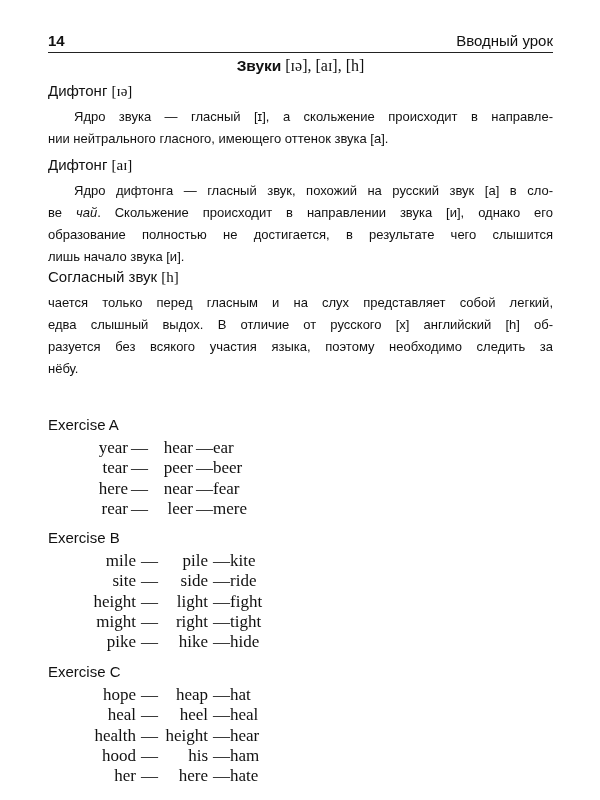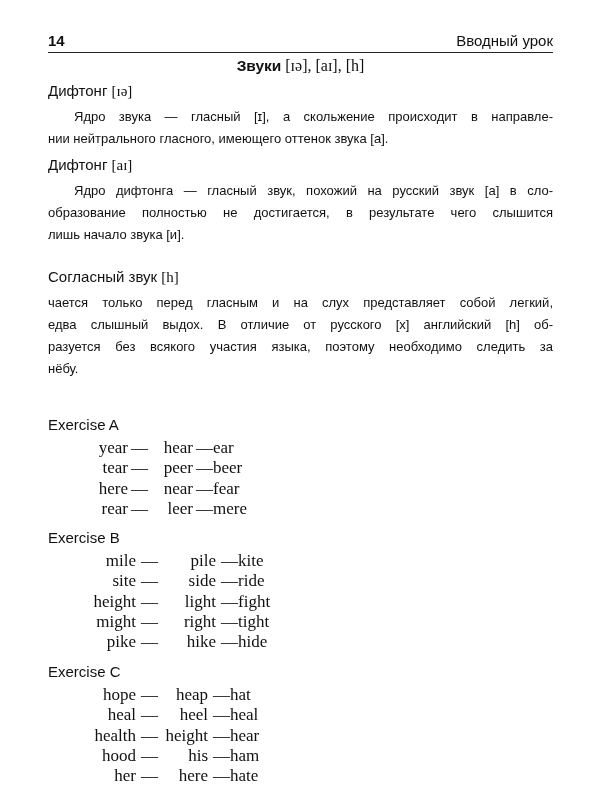--- a/index.html
+++ b/index.html
@@ -100,21 +100,21 @@
     .ex-row {
       display: flex;
       height: 20.3px;
     }
     .ex-row .c1 { width: 52px; }
     .ex-row .d1 { width: 20px; }
     .ex-row .c2 { width: 45px; }
     .ex-row .d2 { width: 20px; }
     .ex-b .c1 { width: 60px; }
     .ex-b .d1 { width: 22px; }
-    .ex-b .c2 { width: 50px; margin-left: 8px; }
+    .ex-b .c2 { width: 50px; }
     .ex-b .d2 { width: 22px; }
     .ex-c .c1 { width: 60px; }
     .ex-c .d1 { width: 22px; }
     .ex-c .c2 { width: 50px; }
     .ex-c .d2 { width: 22px; }
     .ex-c .c2.wide { margin-left: 4px; width: 46px; }
   </style>
 </head>
 <body>
 
@@ -138,20 +138,21 @@
     <span class="line first">Ядро звука — гласный [ɪ], а скольжение происходит в направле-</span>
     <span class="line last">нии нейтрального гласного, имеющего оттенок звука [а].</span>
   </div>
 
   <div class="section-head" style="top:156px;">
     <span>Дифтонг</span>
     <span class="ipa">[aɪ]</span>
   </div>
   <div class="para" style="top:180px;">
     <span class="line first">Ядро дифтонга — гласный звук, похожий на русский звук [а] в сло-</span>
+    <span class="line"><span>ве</span> <i>чай</i><span>. Скольжение происходит в направлении звука [и], однако его</span></span>
     <span class="line">образование полностью не достигается, в результате чего слышится</span>
     <span class="line last">лишь начало звука [и].</span>
   </div>
 
   <div class="section-head" style="top:268px;">
     <span>Согласный звук</span>
     <span class="ipa">[h]</span>
   </div>
   <div class="para" style="top:292px;">
     <span class="line">чается только перед гласным и на слух представляет собой легкий,</span>

